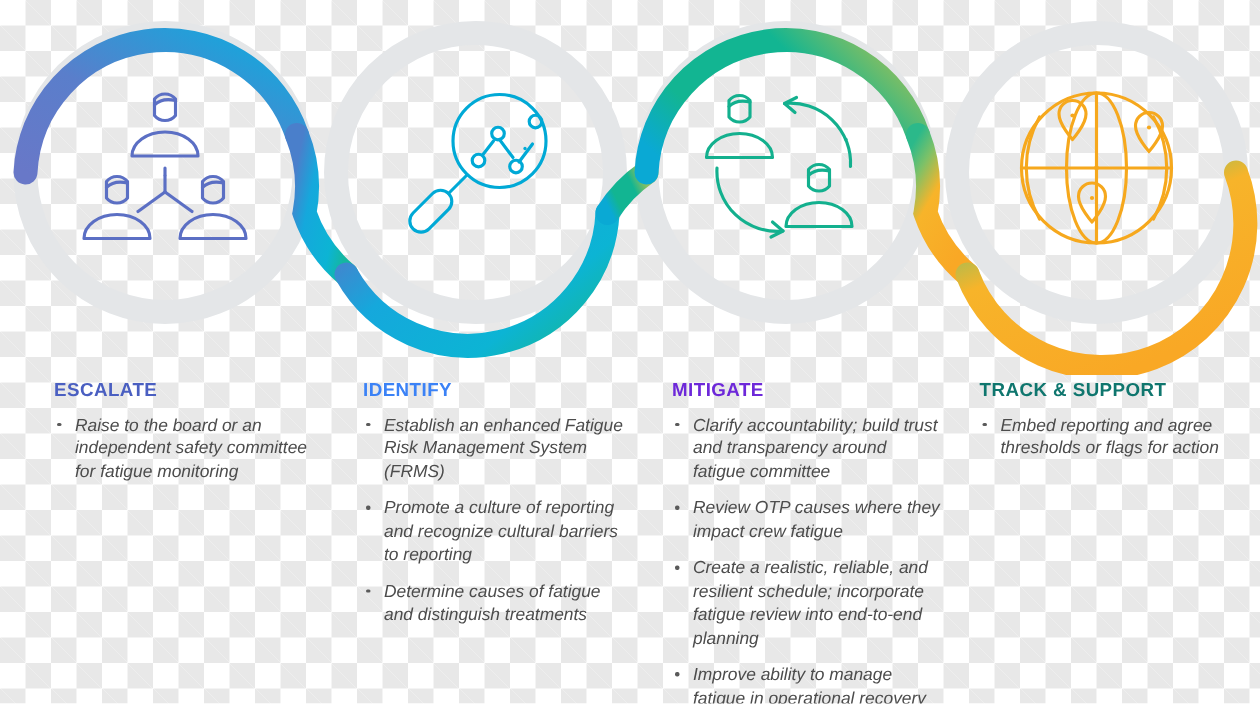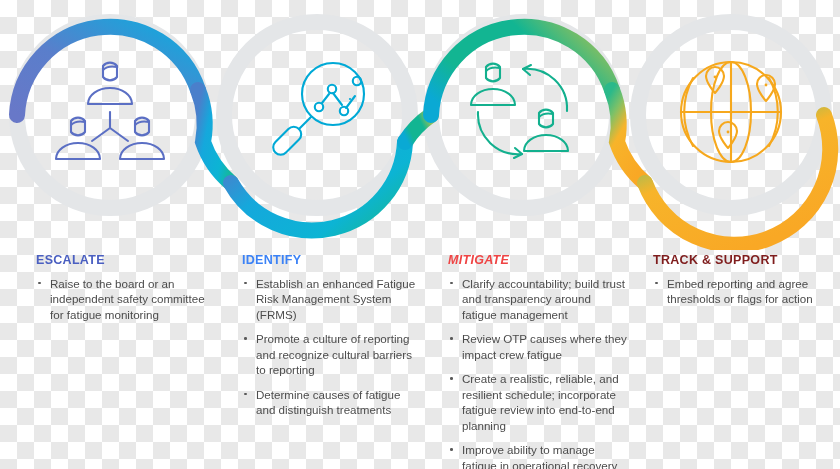--- a/index.html
+++ b/index.html
@@ -62,27 +62,28 @@
 
   .col-head {
     font-size: 12.5px;
     font-weight: bold;
     letter-spacing: 0.3px;
     margin: 0 0 9px 0;
     line-height: 1;
   }
   .h-escalate { color: #4a5fc1; }
   .h-identify { color: #3b82f6; }
-  .h-mitigate { color: #ef4444; font-style: italic; }
-  .h-track    { color: #7f1d1d; }
+  .h-mitigate { color: #6d28d9; }
+  .h-track    { color: #0f766e; }
 
   ul.bullets {
     list-style: none;
     margin: 0;
     padding: 0;
+    font-style: italic;
   }
   ul.bullets li {
     position: relative;
     padding-left: 14px;
     margin-bottom: 9px;
     font-size: 11.6px;
     line-height: 1.34;
     color: #4c4c4c;
   }
   ul.bullets li::before {
@@ -249,21 +250,21 @@
     <ul class="bullets">
       <li>Establish an enhanced Fatigue Risk Management System (FRMS)</li>
       <li>Promote a culture of reporting and recognize cultural barriers to reporting</li>
       <li>Determine causes of fatigue and distinguish treatments</li>
     </ul>
   </div>
 
   <div class="col col-mitigate">
     <div class="col-head h-mitigate">MITIGATE</div>
     <ul class="bullets">
-      <li>Clarify accountability; build trust and transparency around fatigue management</li>
+      <li>Clarify accountability; build trust and transparency around fatigue committee</li>
       <li>Review OTP causes where they impact crew fatigue</li>
       <li>Create a realistic, reliable, and resilient schedule; incorporate fatigue review into end-to-end planning</li>
       <li>Improve ability to manage fatigue in operational recovery</li>
     </ul>
   </div>
 
   <div class="col col-track">
     <div class="col-head h-track">TRACK &amp; SUPPORT</div>
     <ul class="bullets">
       <li>Embed reporting and agree thresholds or flags for action</li>

